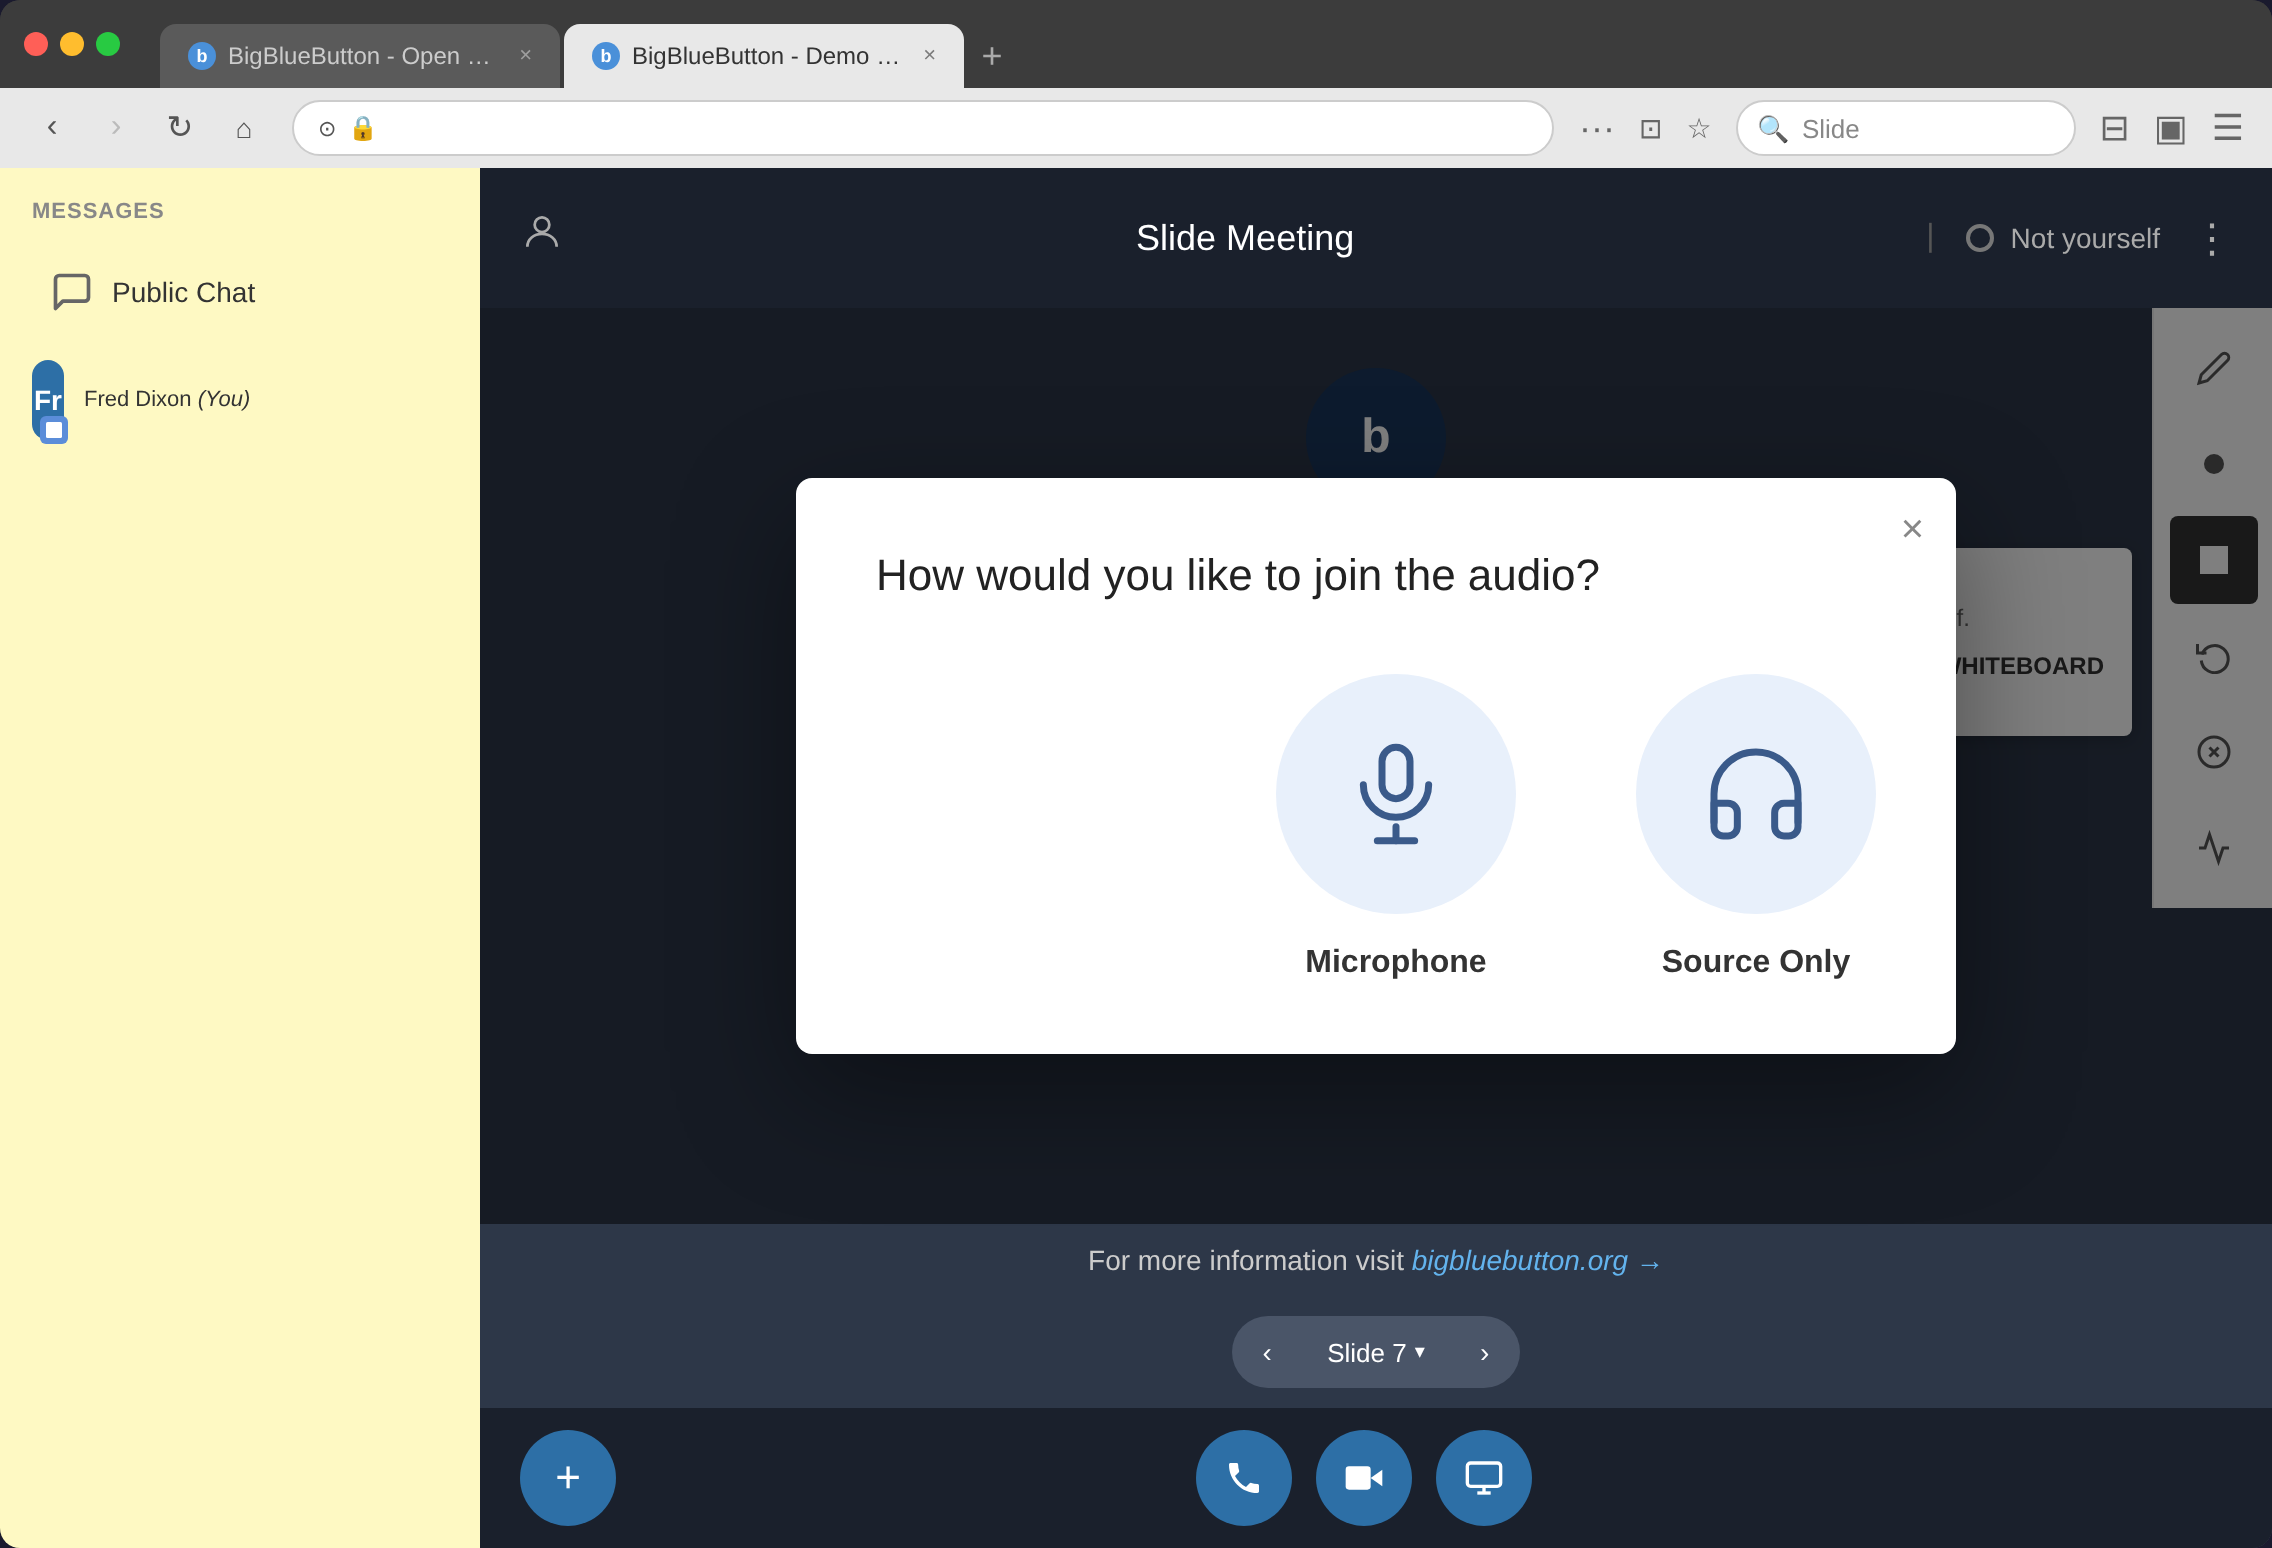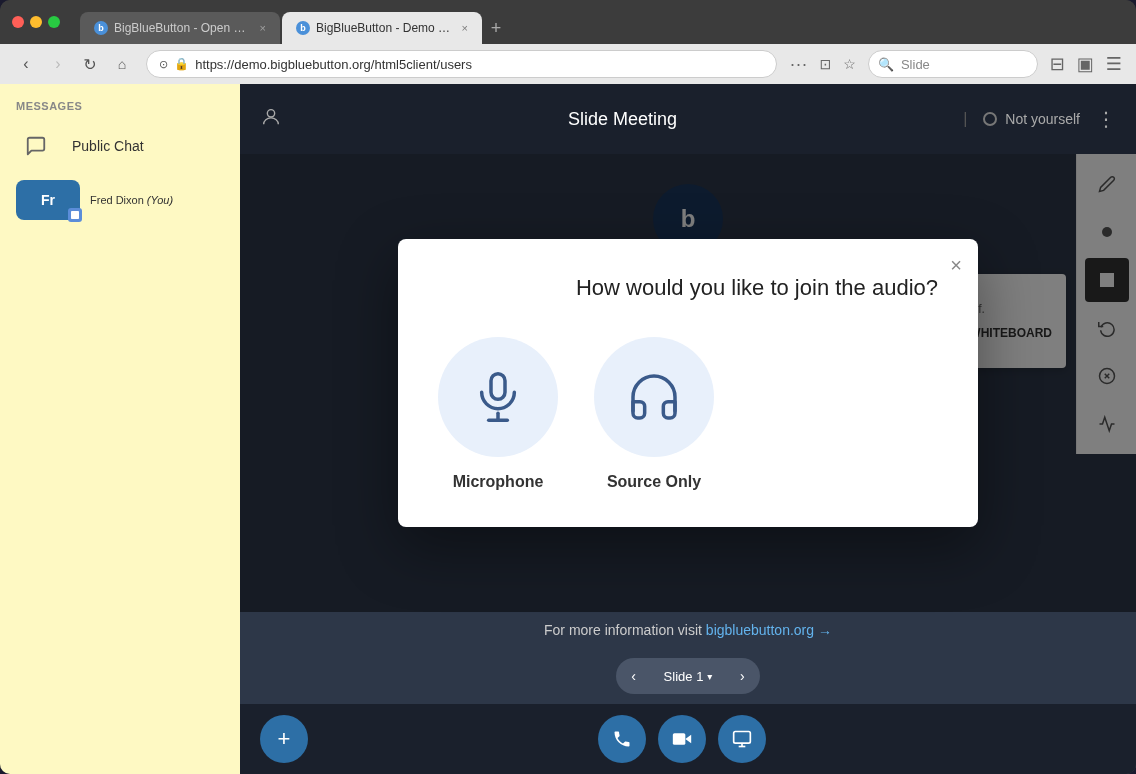--- a/index.html
+++ b/index.html
@@ -197,21 +197,21 @@
       font-weight: 700;
       color: #888;
       padding: 16px 16px 8px;
       letter-spacing: 0.5px;
       text-transform: uppercase;
     }
 
     .sidebar-item {
       display: flex;
       align-items: center;
-      gap: 20px;
+      gap: 4px;
       padding: 10px 16px;
       cursor: pointer;
       border-radius: 4px;
       margin: 0 4px;
     }
 
     .chat-icon {
       width: 32px;
       height: 32px;
       display: flex;
@@ -236,21 +236,21 @@
 
     .user-item {
       display: flex;
       align-items: center;
       gap: 10px;
       padding: 8px 16px;
       cursor: pointer;
     }
 
     .user-avatar {
-      width: 64px;
+      width: 16px;
       height: 40px;
       border-radius: 8px;
       background: #2d6fa6;
       display: flex;
       align-items: center;
       justify-content: center;
       font-size: 14px;
       font-weight: 700;
       color: white;
       flex-shrink: 0;
@@ -421,20 +421,21 @@
       text-align: center;
       padding: 10px;
       font-size: 14px;
       color: #ccc;
       background: #2d3748;
     }
 
     .info-link {
       color: #63b3ed;
       text-decoration: none;
+      font-style: italic;
     }
 
     
     .slide-controls {
       display: flex;
       align-items: center;
       justify-content: center;
       gap: 0;
       padding: 10px;
       background: #2d3748;
@@ -529,28 +530,28 @@
       font-size: 20px;
       cursor: pointer;
       color: #888;
       line-height: 1;
     }
 
     .modal-title {
       font-size: 22px;
       font-weight: 500;
       color: #222;
-      text-align: right;
+      text-align: left;
       margin-bottom: 36px;
     }
 
     .modal-options {
       display: flex;
-      justify-content: flex-start;
-      gap: 36px;
+      justify-content: flex-end;
+      gap: 60px;
     }
 
     .audio-option {
       display: flex;
       flex-direction: column;
       align-items: center;
       gap: 16px;
       cursor: pointer;
     }
 
@@ -608,21 +609,20 @@
     <div class="nav-buttons">
       <button class="nav-btn">‹</button>
       <button class="nav-btn" disabled="">›</button>
       <button class="nav-btn">↻</button>
       <button class="nav-btn" style="font-size:14px;">⌂</button>
     </div>
 
     <div class="url-field">
       <span style="font-size:11px; color:#555;">⊙</span>
       <span class="lock-icon">🔒</span>
-      <span>https://demo.bigbluebutton.org/html5client/users</span>
     </div>
 
     <div class="url-actions">
       <button class="url-action-btn" style="font-size:18px;">···</button>
       <button class="url-action-btn">⊡</button>
       <button class="url-action-btn">☆</button>
     </div>
 
     <div class="search-bar">
       <span style="color:#aaa;">🔍</span>
@@ -785,21 +785,21 @@
       </div>
 
       <div class="info-bar">
         <span>For more information visit </span>
         <a class="info-link" href="#">bigbluebutton.org →</a>
       </div>
 
       <div class="slide-controls">
         <button class="slide-btn left">‹</button>
         <div class="slide-label">
-          <span>Slide 1</span>
+          <span>Slide 7</span>
           <span class="slide-dropdown-arrow">▾</span>
         </div>
         <button class="slide-btn right">›</button>
       </div>
 
       <div class="bottom-bar">
         <div class="bottom-left">
           <button class="bottom-btn" style="font-size:22px;">+</button>
         </div>
         <div class="bottom-center">

